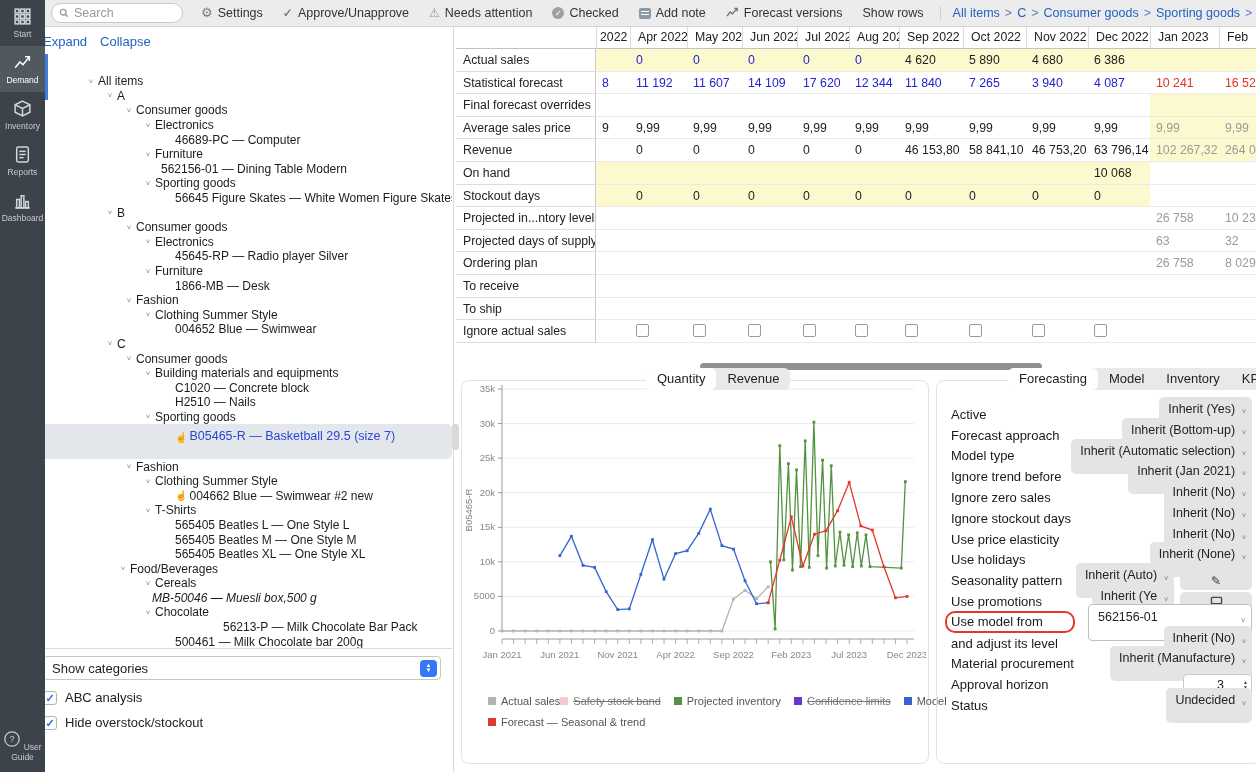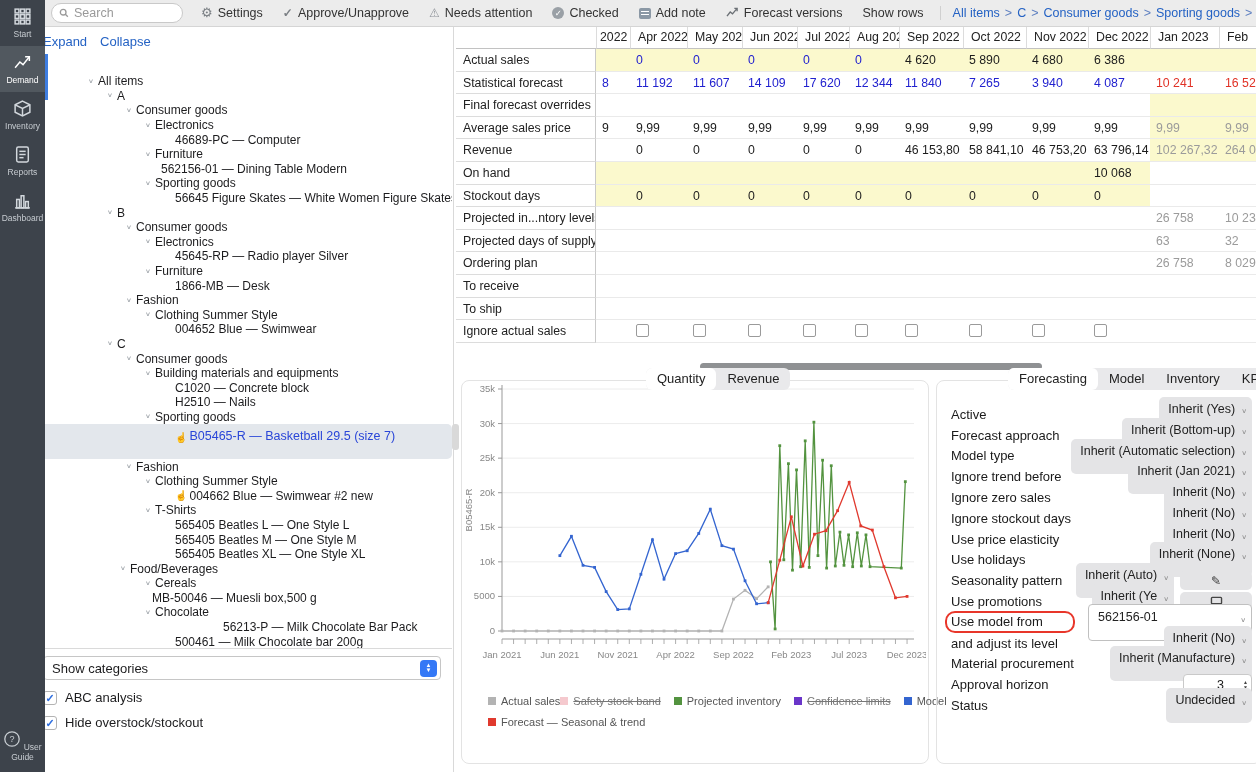--- a/index.html
+++ b/index.html
@@ -305,21 +305,21 @@
           <span>565405 Beatles XL — One Style XL</span>
         </div>
         <div class="trow" style="padding-left: 82px;">
           <span class="chev">∨</span>
           <span>Food/Beverages</span>
         </div>
         <div class="trow" style="padding-left: 107px;">
           <span class="chev">∨</span>
           <span>Cereals</span>
         </div>
-        <div class="trow" style="padding-left: 118px;">
+        <div class="trow" style="padding-left: 118px; font-style: italic;">
           <span>MB-50046 — Muesli box,500 g</span>
         </div>
         <div class="trow" style="padding-left: 107px;">
           <span class="chev">∨</span>
           <span>Chocolate</span>
         </div>
         <div class="trow" style="padding-left: 141px; margin-left: 48px;">
           <span>56213-P — Milk Chocolate Bar Pack</span>
         </div>
         <div class="trow" style="padding-left: 141px;">

